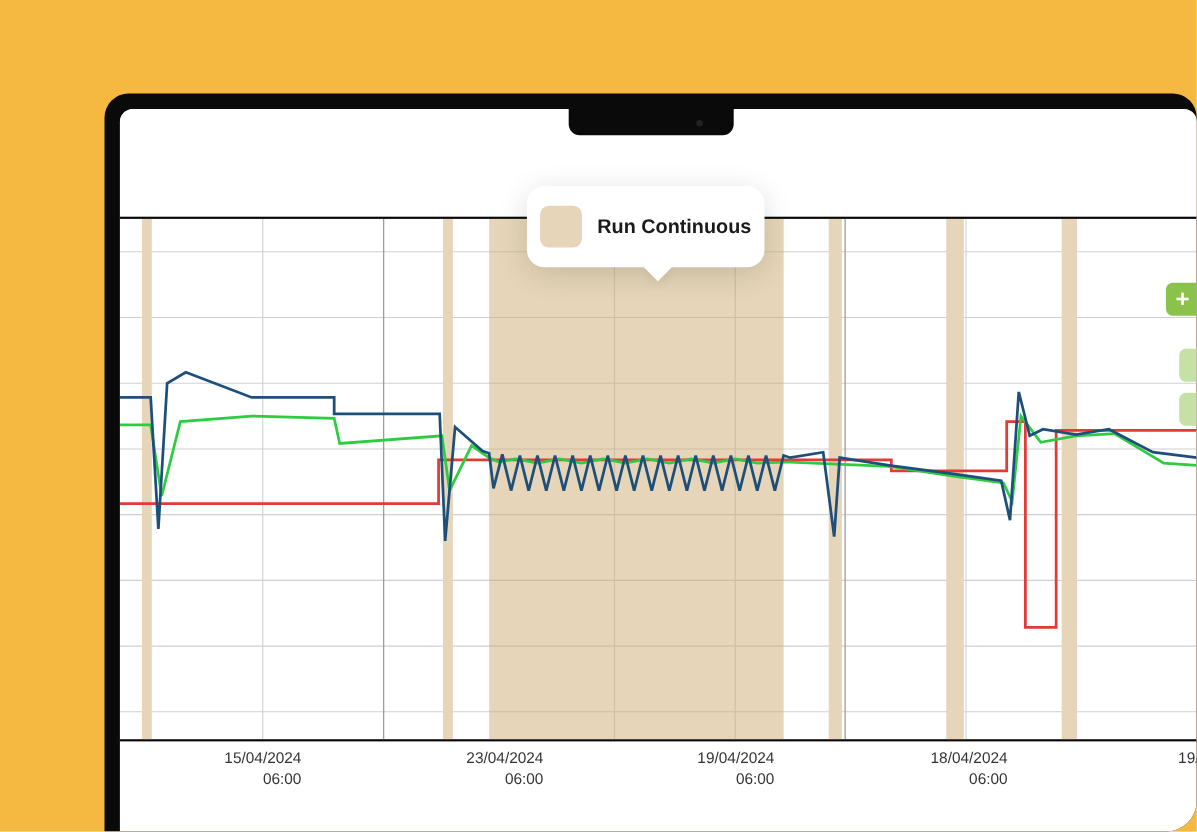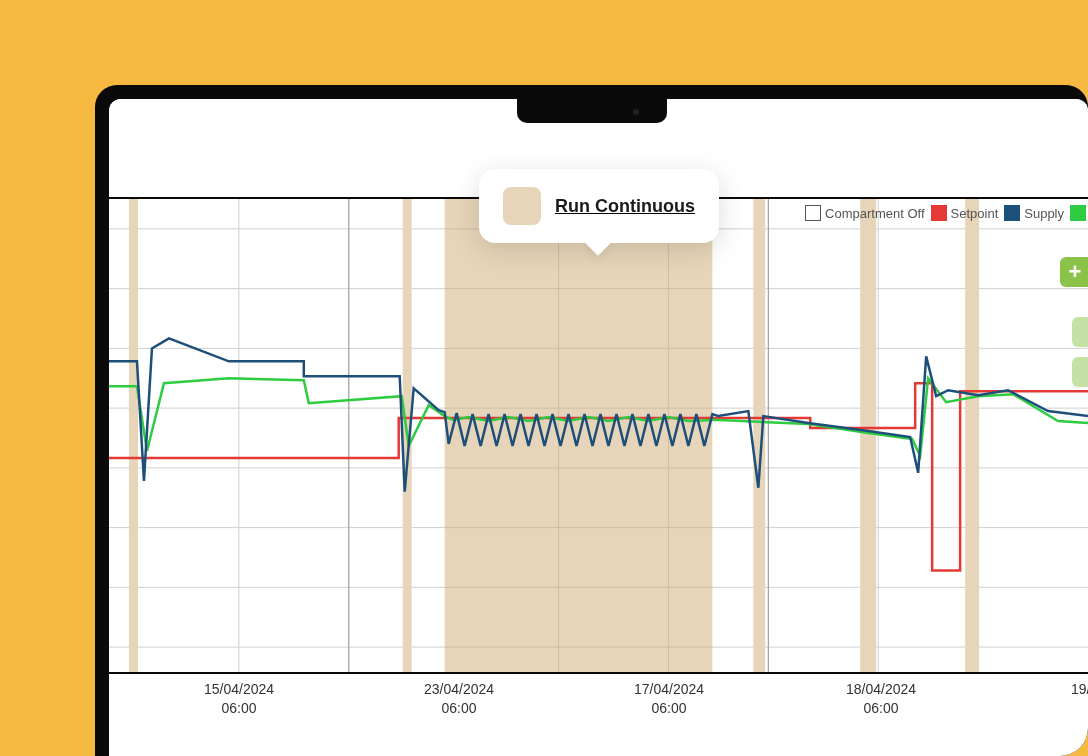--- a/index.html
+++ b/index.html
@@ -80,26 +80,25 @@
       display: inline-block;
     }
     .legend-item{display:flex;align-items:center;gap:4px;}
     
     .tooltip {
       position: absolute;
       left: 370px; top: -30px;
       background: #fff;
       border-radius: 16px;
       box-shadow: 0 6px 28px rgba(0,0,0,0.14);
-      padding: 18px 24px;
+      padding: 18px 12px;
       display: flex;
       align-items: center;
       gap: 14px;
       z-index: 40;
-      text-decoration: underline;
     }
     .tooltip::after{
       content:"";
       position:absolute;
       left:110px; bottom:-9px;
       width:18px;height:18px;
       background:#fff;
       transform:rotate(45deg);
       box-shadow: 4px 4px 10px rgba(0,0,0,0.05);
     }
@@ -126,21 +125,21 @@
       background:#C5E1A5;
       border-radius:6px 0 0 6px;
       z-index:6;
     }
     .xaxis{
       position:relative;
       height:60px;
     }
     .xtick{
       position:absolute; top:6px;
-      text-align:center;
+      text-align:right;
       font-size:14px;
       color:#333;
       transform:translateX(-50%);
       line-height:1.35;
     }
   </style>
 </head>
 <body>
 
 <div class="device-frame">
@@ -200,35 +199,20 @@
            <line x1="560" y1="0" x2="560" y2="475"></line>
         </g>
 
         <polyline fill="none" stroke="#E53935" stroke-width="2.5" points="0,260 290,260 290,220 702,220 702,230 807,230 807,185 824,185 824,373 852,373 852,193 980,193"></polyline>
 
         <polyline fill="none" stroke="#2ECC40" stroke-width="2.5" points="0,188 28,188 38,253 55,185 120,180 195,182 200,205 293,198 300,248 320,207 336,218 345,222 360,219 380,223 400,219 420,223 440,219 460,223 480,219 500,223 520,219 540,223 560,219 580,223 604,222 610,222 700,226 760,235 804,241 812,258 820,180 838,204 870,198 905,196 950,223 980,225"></polyline>
 
         <polyline fill="none" stroke="#1E4F7B" stroke-width="2.5" points="0,163 28,163 35,283 43,150 60,140 120,163 195,163 195,178 291,178 296,294 305,190 330,212 336,214 340,246 348,215 356,248 364,216 372,248 380,216 388,248 396,216 404,248 412,216 420,248 428,216 436,248 444,216 452,248 460,216 468,248 476,216 484,248 492,216 500,248 508,216 516,248 524,216 532,248 540,216 548,248 556,216 564,248 572,216 580,248 588,216 596,248 604,216 610,218 640,213 650,290 655,218 700,225 760,233 802,239 810,275 818,158 828,198 840,192 870,197 900,192 940,213 980,218"></polyline>
       </svg>
 
-      <div class="legend-bar">
-        <span class="legend-item">
-          <span class="legend-swatch" style="background:#fff"></span>
-          <span>Compartment Off</span>
-        </span>
-        <span class="legend-item">
-          <span class="legend-swatch" style="background:#E53935;border-color:#E53935"></span>
-          <span>Setpoint</span>
-        </span>
-        <span class="legend-item">
-          <span class="legend-swatch" style="background:#1E4F7B;border-color:#1E4F7B"></span>
-          <span>Supply</span>
-        </span>
-        <span class="legend-swatch" style="background:#2ECC40;border-color:#2ECC40"></span>
-      </div>
 
       <div class="tooltip">
         <div class="tooltip-swatch"></div>
         <div class="tooltip-label">Run Continuous</div>
       </div>
 
       <div class="plus-btn">
         <span>+</span>
       </div>
       <div class="side-tab" style="top:118px"></div>
@@ -238,21 +222,21 @@
     <div class="xaxis">
       <div class="xtick" style="left:130px">
         <div>15/04/2024</div>
         <div>06:00</div>
       </div>
       <div class="xtick" style="left:350px">
         <div>23/04/2024</div>
         <div>06:00</div>
       </div>
       <div class="xtick" style="left:560px">
-        <div>17/04/2024</div>
+        <div>19/04/2024</div>
         <div>06:00</div>
       </div>
       <div class="xtick" style="left:772px">
         <div>18/04/2024</div>
         <div>06:00</div>
       </div>
       <div class="xtick" style="left:962px;text-align:left;transform:none">
         <div>19/04</div>
         <div style="text-align:right">0</div>
       </div>

